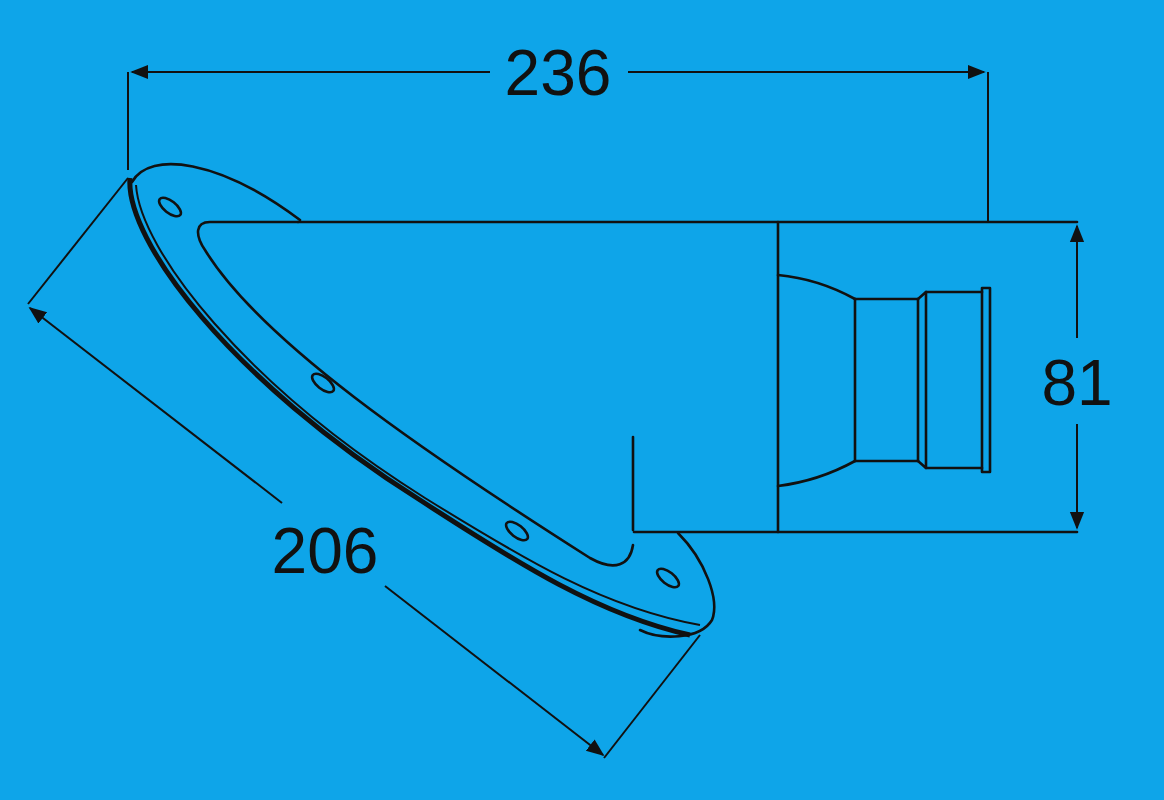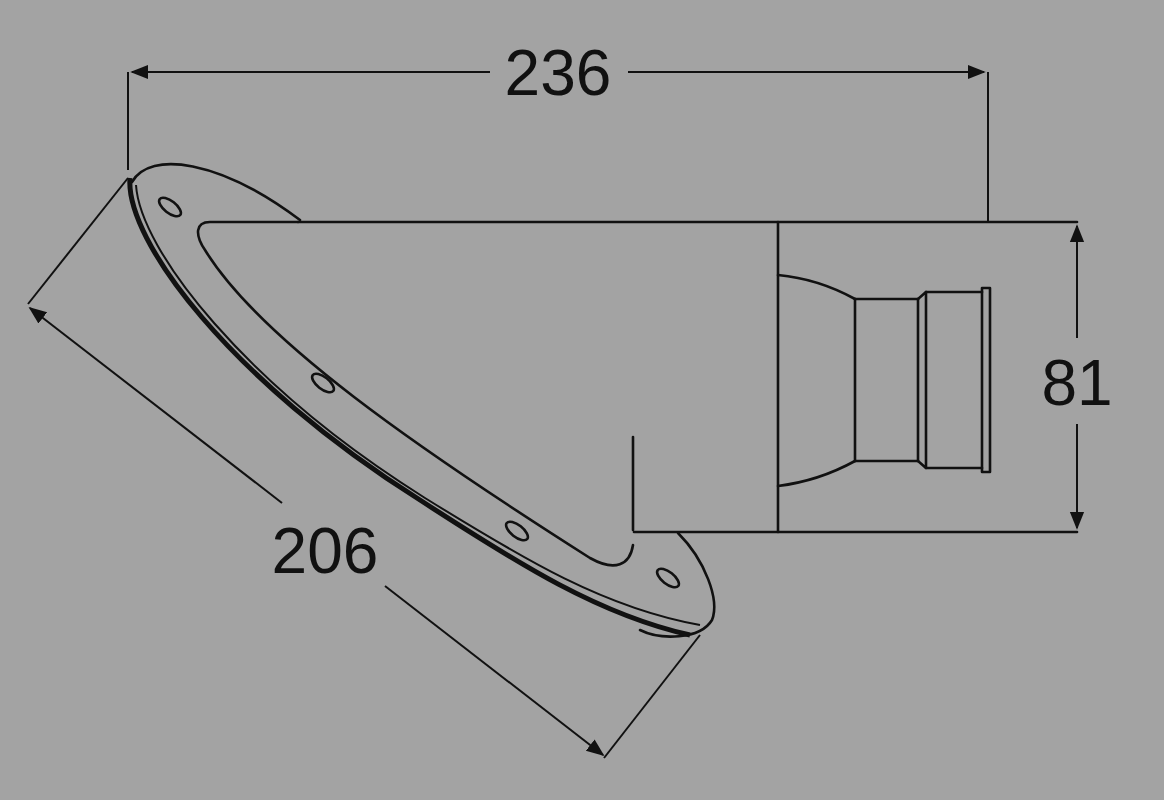--- a/index.html
+++ b/index.html
@@ -1,16 +1,16 @@
 <!DOCTYPE html>
 <html><head>
 <meta charset="utf-8">
 <style>
   html, body { margin: 0; padding: 0; background: #ffffff; }
-  #canvas { position: relative; width: 1164px; height: 800px; background: #a3a3a3; overflow: hidden; }
+  #canvas { position: relative; width: 1164px; height: 800px; background: #0ea5e9; overflow: hidden; }
   svg { position: absolute; left: 0; top: 0; }
   .ln { stroke: #111; stroke-width: 2.6; fill: none; stroke-linejoin: round; stroke-linecap: round; }
   .thin { stroke: #111; stroke-width: 2; fill: none; }
   .thick { stroke: #111; stroke-width: 5; fill: none; }
   .dim-text { font-family: "Liberation Sans", sans-serif; font-size: 64px; fill: #111; }
 </style>
 </head>
 <body>
 
 <div id="canvas">

